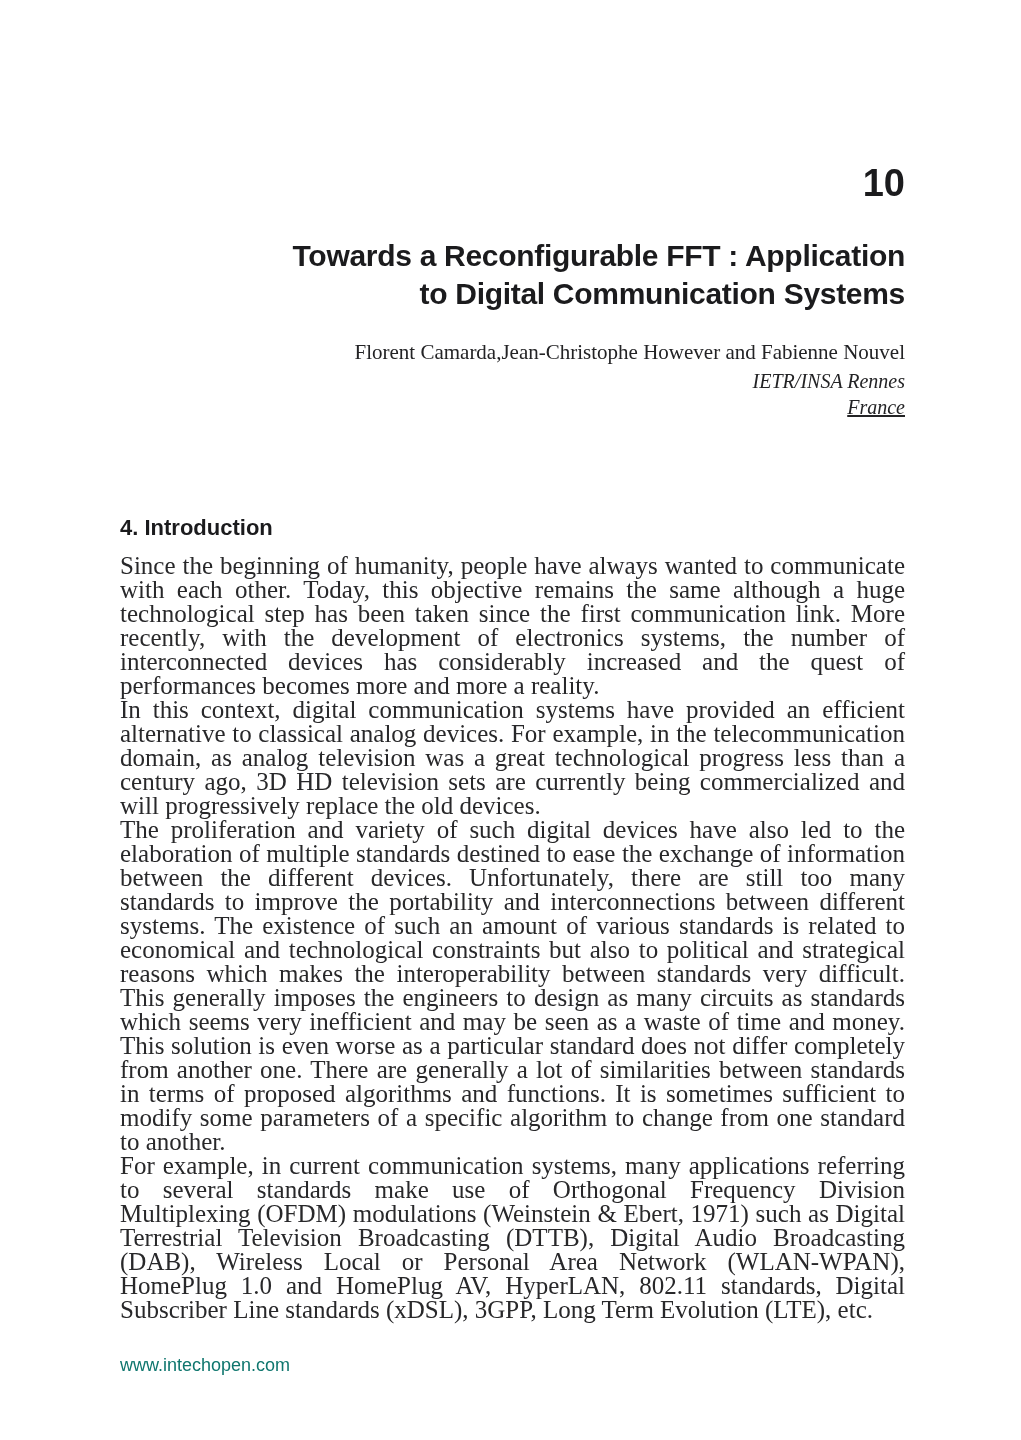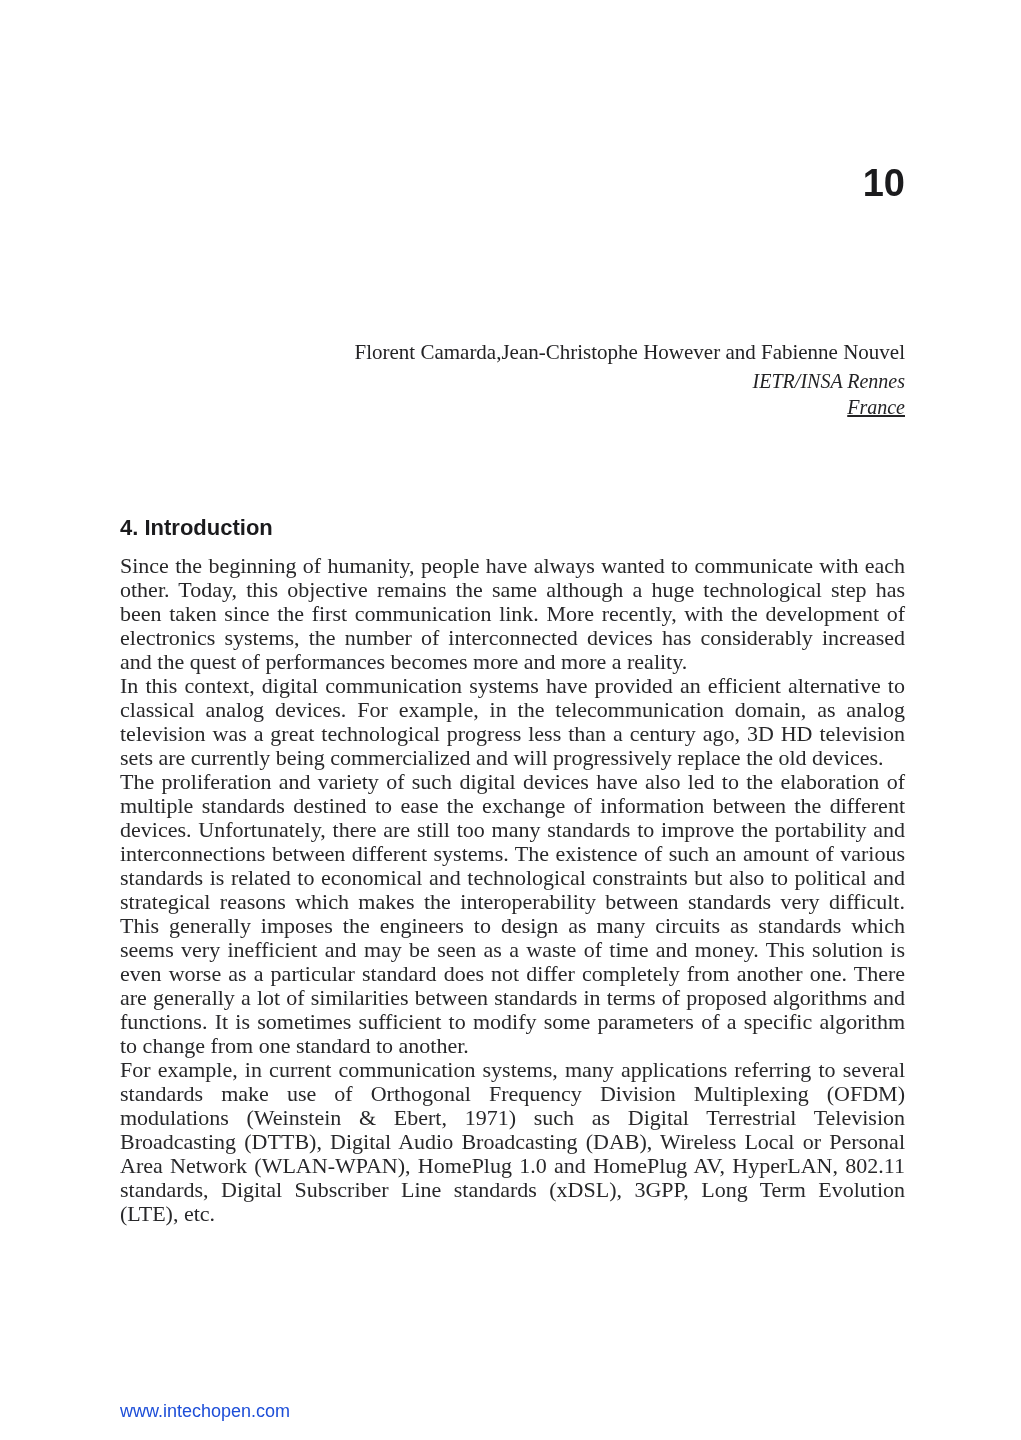--- a/index.html
+++ b/index.html
@@ -88,42 +88,46 @@
   .section-heading {
     font-family: "Liberation Sans", sans-serif;
     font-weight: bold;
     font-size: 22px;
     line-height: 26px;
     color: #1b1b1d;
     margin: 0 0 13px 0;
   }
   .body-text p {
     margin: 0;
-    font-size: 22px;
+    font-size: 25px;
     line-height: 24px;
     text-align: justify;
     color: #28282a;
   }
   .page-footer {
     position: absolute;
-    top: 1399px;
+    top: 1353px;
     left: 120px;
     font-family: "Liberation Sans", sans-serif;
     font-size: 18px;
     line-height: 24px;
-    color: #1d4ed8;
+    color: #0f766e;
   }
 </style>
 </head>
 <body>
 
 <div class="page">
 
   <div class="chapter-number">10</div>
 
+  <div class="chapter-title">
+    <div>Towards a Reconfigurable FFT : Application</div>
+    <div>to Digital Communication Systems</div>
+  </div>
 
   <div class="authors">Florent Camarda,Jean-Christophe However and Fabienne Nouvel</div>
 
   <div class="affiliation">IETR/INSA Rennes</div>
 
   <div class="country">France</div>
 
   <div class="intro-section">
     <h2 class="section-heading">4. Introduction</h2>
     <div class="body-text">

